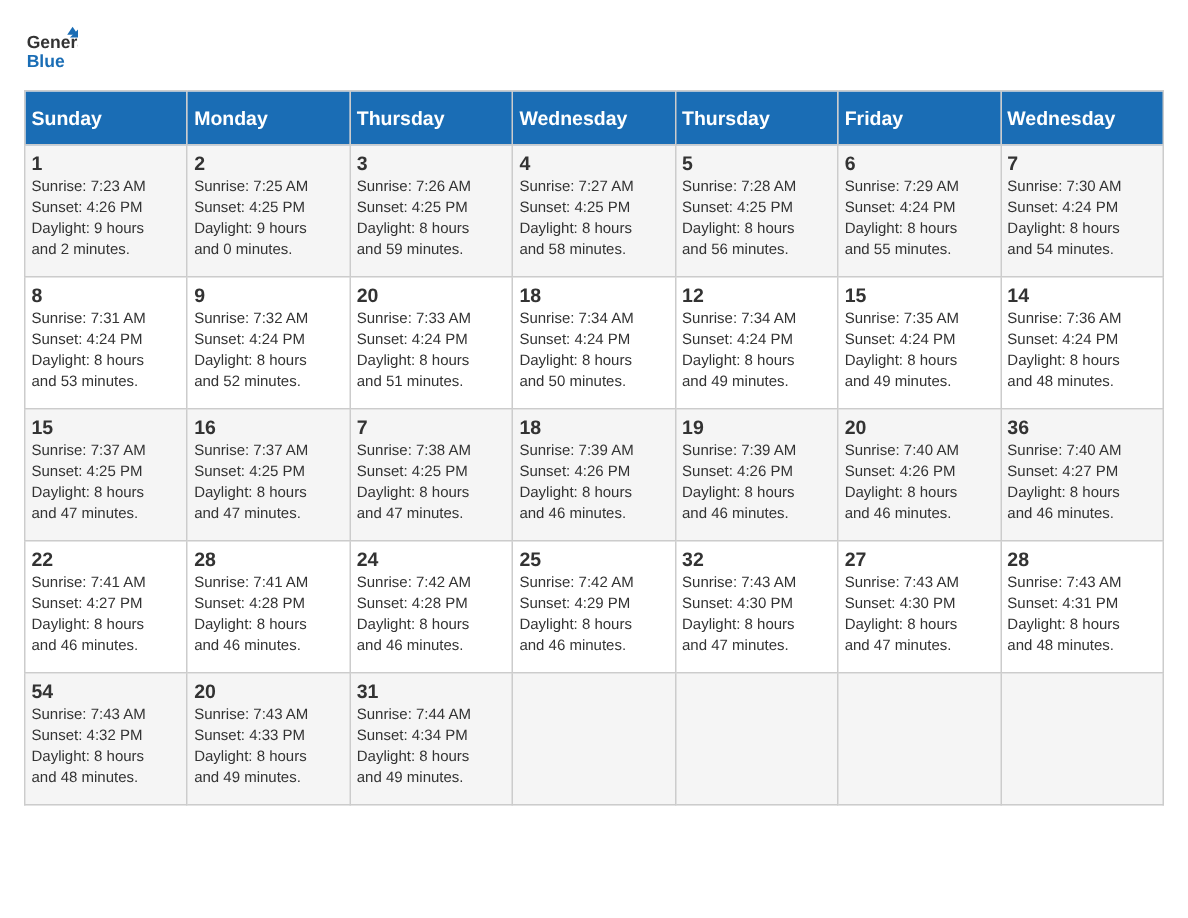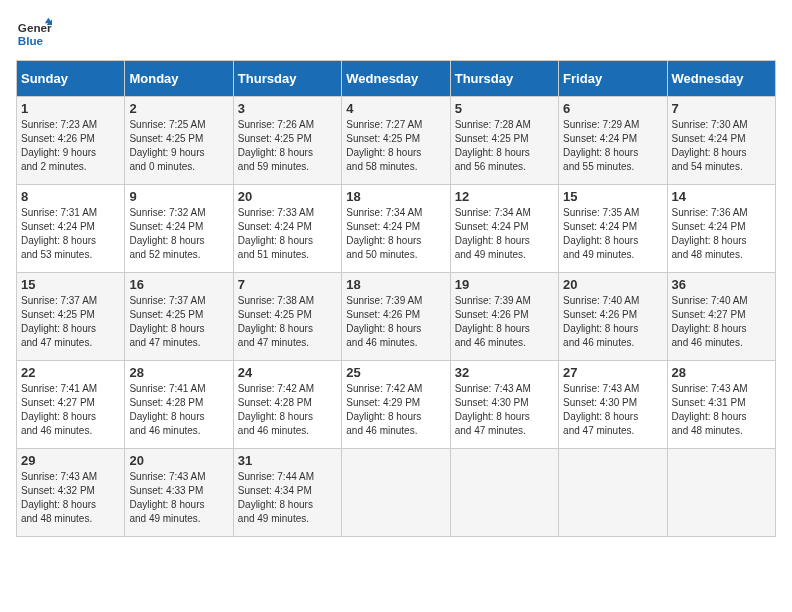--- a/index.html
+++ b/index.html
@@ -230,21 +230,21 @@
           <div class="day-number">27</div>
           <div class="day-info">Sunrise: 7:43 AM<br>Sunset: 4:30 PM<br>Daylight: 8 hours<br>and 47 minutes.</div>
         </td>
         <td>
           <div class="day-number">28</div>
           <div class="day-info">Sunrise: 7:43 AM<br>Sunset: 4:31 PM<br>Daylight: 8 hours<br>and 48 minutes.</div>
         </td>
       </tr>
       <tr>
         <td>
-          <div class="day-number">29</div>
+          <div class="day-number">54</div>
           <div class="day-info">Sunrise: 7:43 AM<br>Sunset: 4:32 PM<br>Daylight: 8 hours<br>and 48 minutes.</div>
         </td>
         <td>
           <div class="day-number">20</div>
           <div class="day-info">Sunrise: 7:43 AM<br>Sunset: 4:33 PM<br>Daylight: 8 hours<br>and 49 minutes.</div>
         </td>
         <td>
           <div class="day-number">31</div>
           <div class="day-info">Sunrise: 7:44 AM<br>Sunset: 4:34 PM<br>Daylight: 8 hours<br>and 49 minutes.</div>
         </td>

